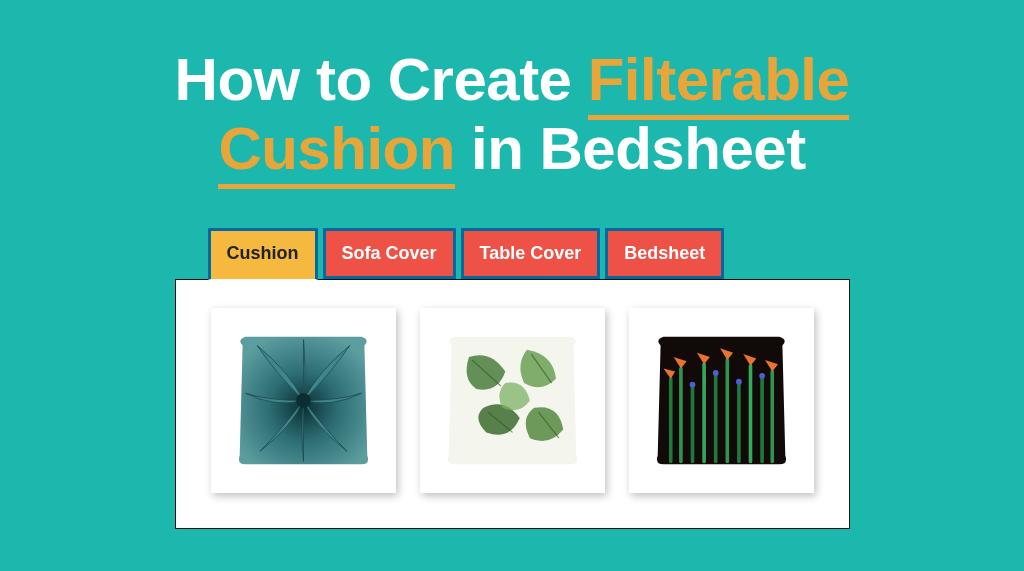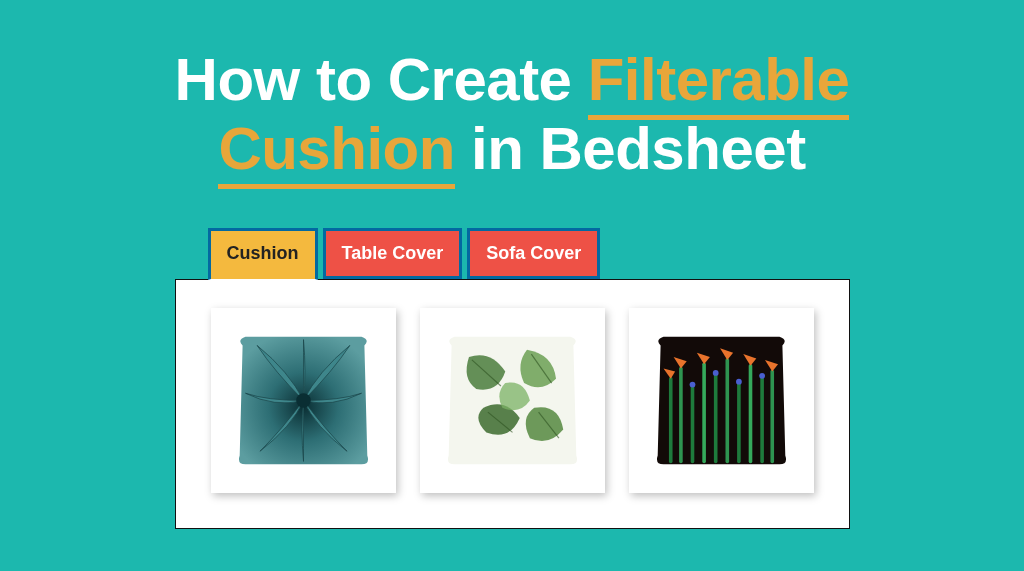--- a/index.html
+++ b/index.html
@@ -87,22 +87,23 @@
 <body>
 
 <h1 class="headline">
   <span class="white">How to Create </span><span class="gold">Filterable</span><br>
   <span class="gold">Cushion</span><span class="white"> in Bedsheet</span>
 </h1>
 
 <div class="gallery-container">
   <div class="tabs">
     <div class="tab active">Cushion</div>
+    <div class="tab">Sofa Cover</div>
     <div class="tab">Table Cover</div>
-    <div class="tab">Sofa Cover</div>
+    <div class="tab">Bedsheet</div>
   </div>
   <div class="panel">
 
     <div class="card">
       <svg viewBox="0 0 100 100">
         <defs>
           <radialGradient id="g1" cx="50%" cy="55%" r="60%">
             <stop offset="0%" stop-color="#0a2e33"></stop>
             <stop offset="45%" stop-color="#2d6e74"></stop>
             <stop offset="100%" stop-color="#5c9da0"></stop>

